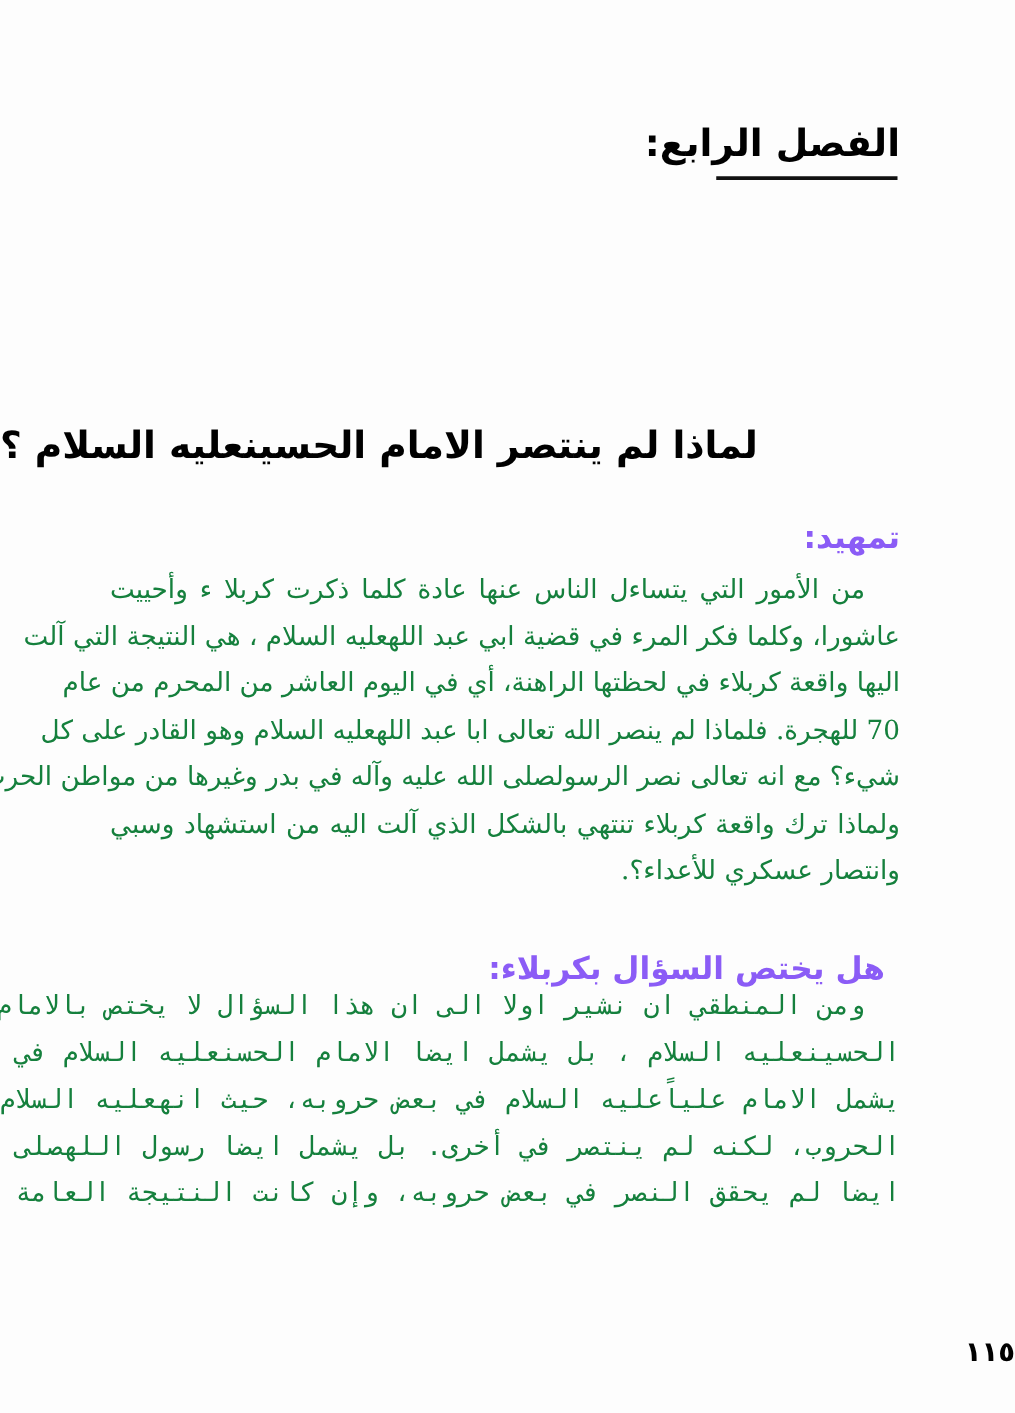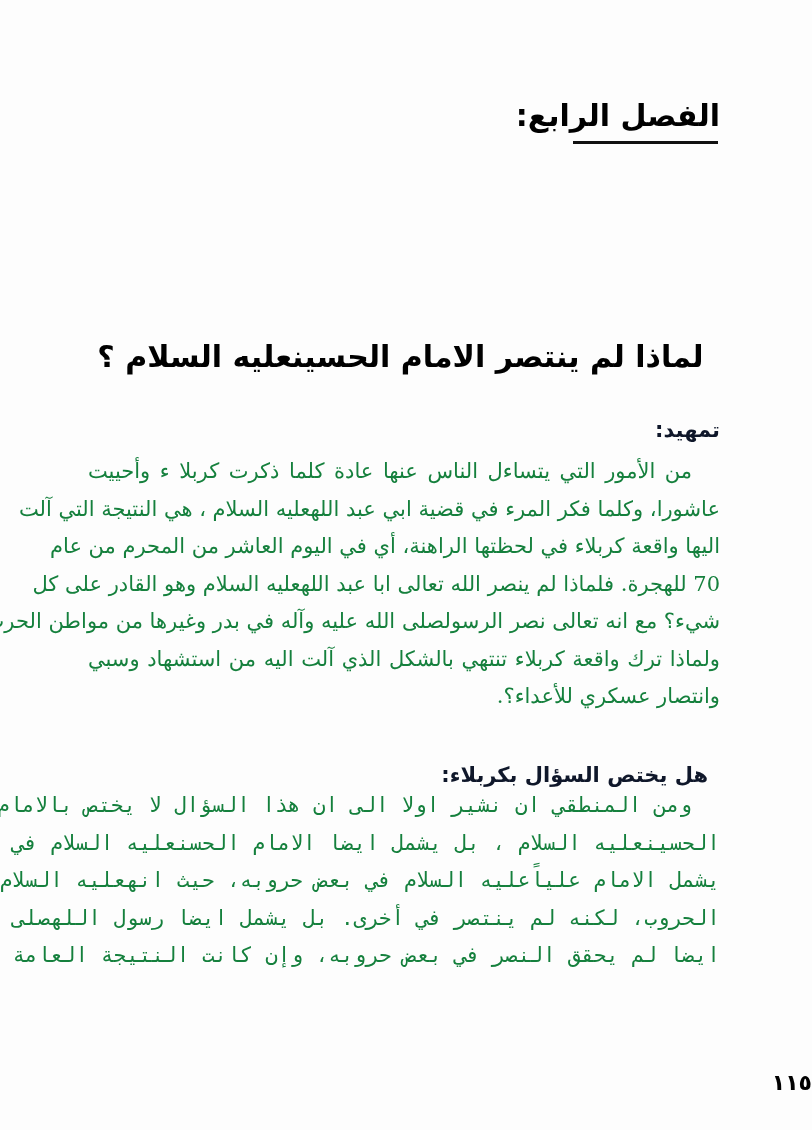--- a/index.html
+++ b/index.html
@@ -38,37 +38,37 @@
       top: 141px;
       width: 145px;
       height: 3px;
       background: #111;
     }
     .chapter-title {
       position: absolute;
       left: 0;
       right: 0;
       top: 335px;
-      text-align: center;
+      text-align: left;
       font-family: "DejaVu Sans", "Liberation Sans", sans-serif;
       font-weight: bold;
       font-size: 30px;
       line-height: 44px;
       color: #000;
       white-space: nowrap;
       padding-right: 11px;
     }
     .section-heading {
       position: absolute;
       right: 92px;
       font-family: "DejaVu Sans", "Liberation Sans", sans-serif;
       font-weight: bold;
-      font-size: 21px;
+      font-size: 25px;
       line-height: 32px;
-      color: #0f172a;
+      color: #8b5cf6;
       white-space: nowrap;
     }
     .heading-1 { top: 414px; }
     .heading-2 { top: 747px; }
     .paragraph {
       position: absolute;
       left: 88px;
       right: 92px;
       margin: 0;
       font-family: "DejaVu Serif", "Liberation Serif", serif;

